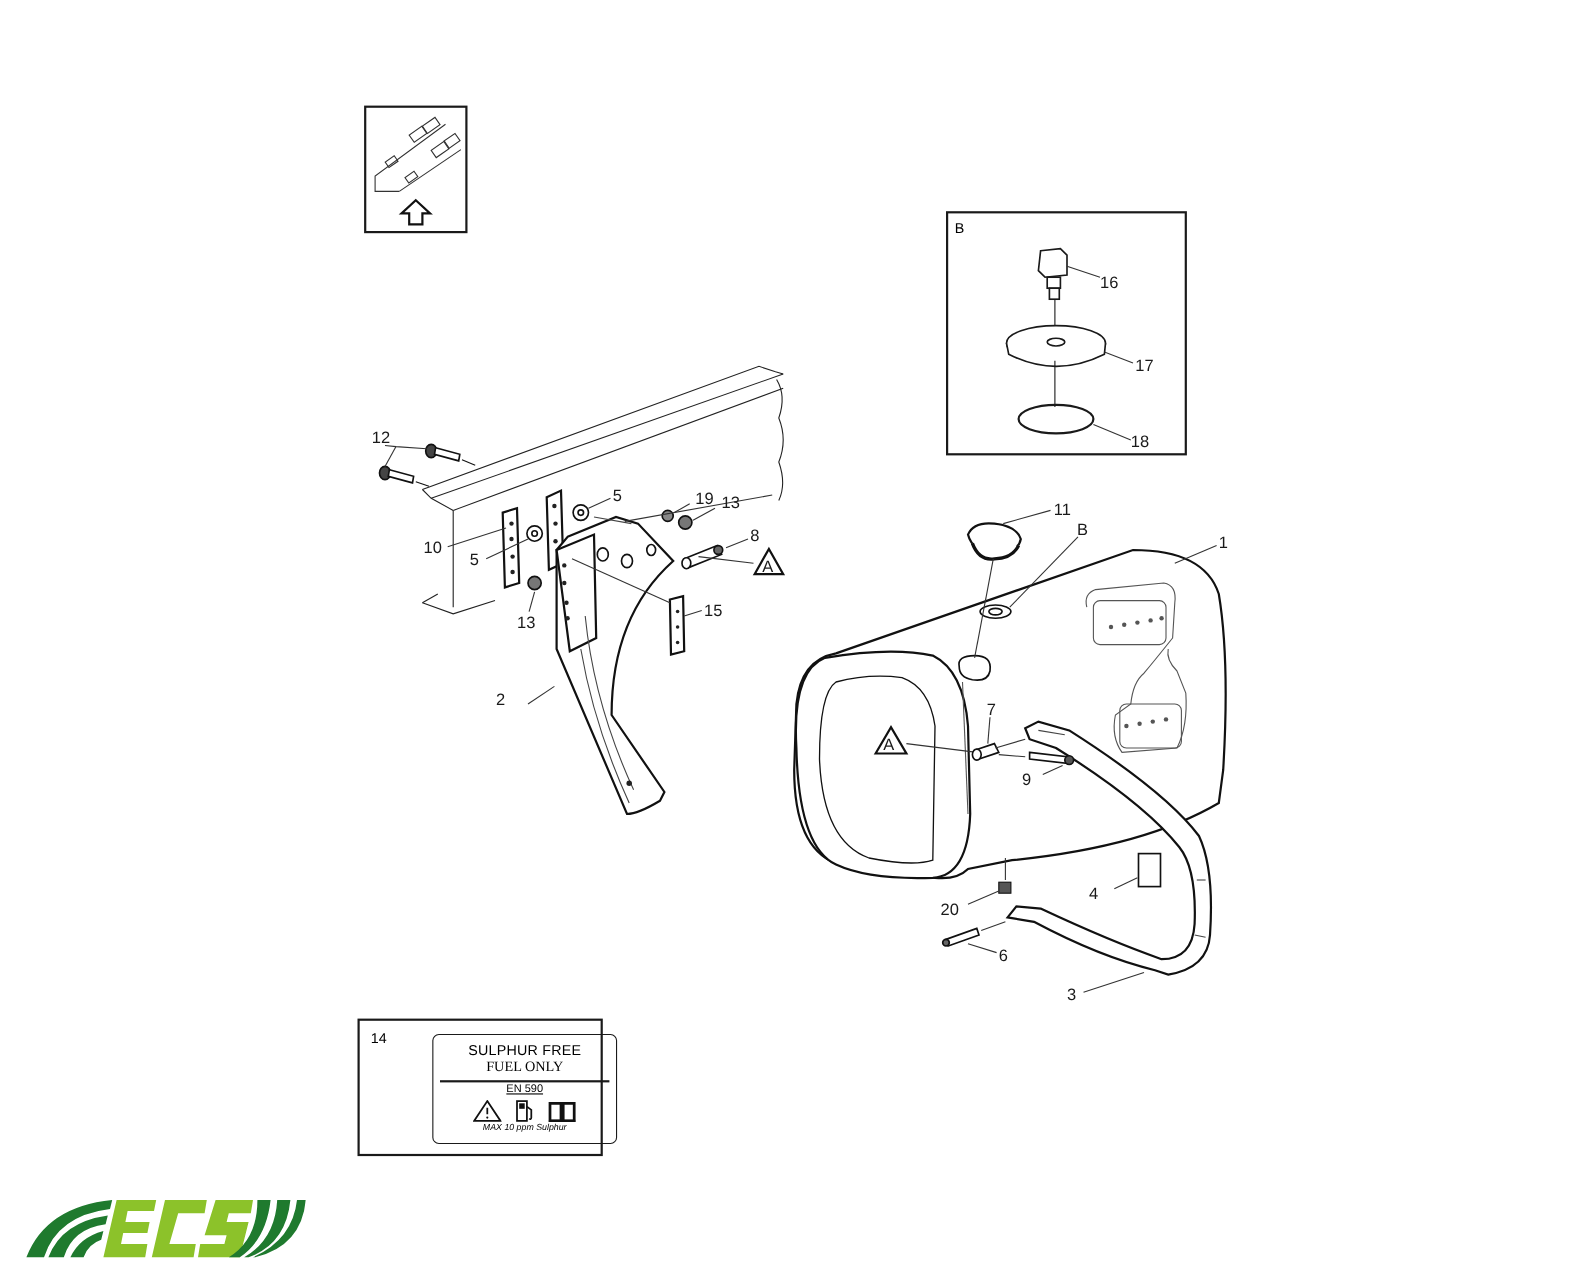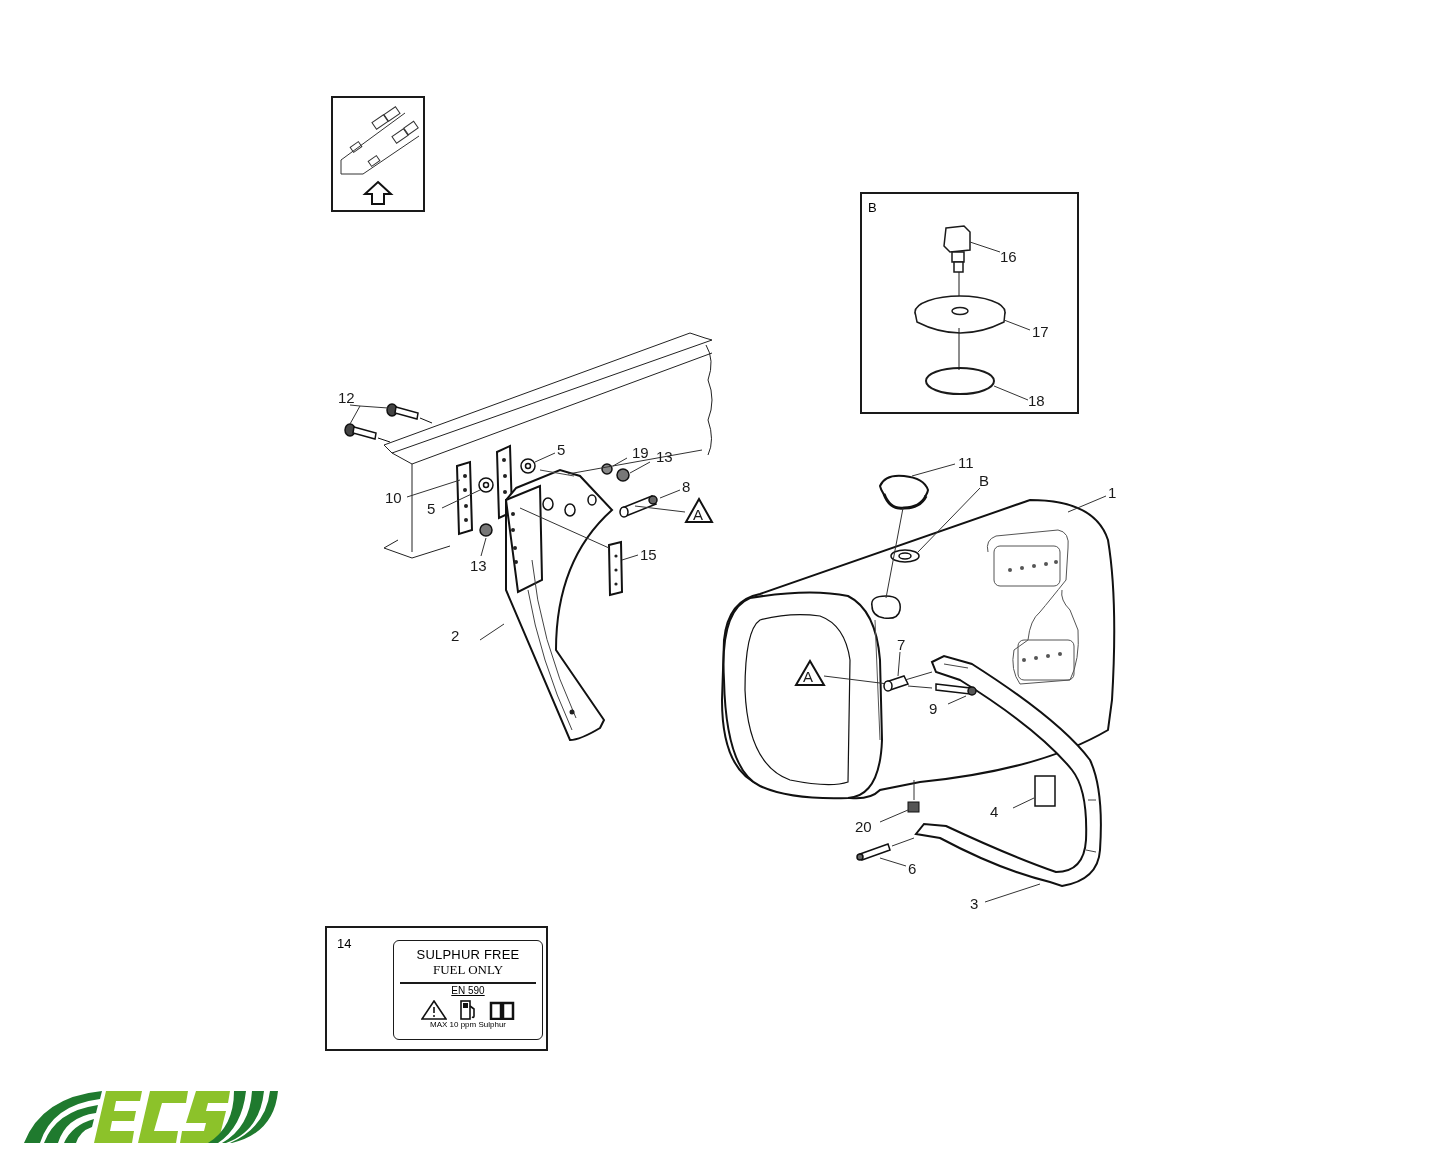--- a/index.html
+++ b/index.html
@@ -2,28 +2,28 @@
 <html><head>
 <meta charset="utf-8">
 <style>
   html, body { margin: 0; padding: 0; background: #ffffff; }
   body { width: 1445px; height: 1156px; position: relative; overflow: hidden;
          font-family: "Liberation Sans", sans-serif; }
   .abs { position: absolute; }
   svg text { font-family: "Liberation Sans", sans-serif; fill: #1a1a1a; }
   .callout { font-size: 15px; }
   .box { position: absolute; border: 2px solid #1a1a1a; background: #fff; box-sizing: border-box; }
-  .fuel-label { position: absolute; left: 66px; top: 12px; width: 150px; height: 100px;
+  .fuel-label { position: absolute; left: 66px; top: 12px; width: 168px; height: 100px;
                 border: 1.5px solid #1a1a1a; border-radius: 6px; box-sizing: border-box; text-align: center; }
   .fl1 { font-size: 13px; line-height: 15px; margin-top: 6px; letter-spacing: 0.2px; }
   .fl2 { font-size: 13px; line-height: 15px; font-family: Liberation Serif, serif; }
   .fl-rule { height: 2px; background: #1a1a1a; margin: 5px 6px 0 6px; }
   .fl3 { font-size: 10px; line-height: 14px; text-decoration: underline; }
   .fl-icons { display: flex; justify-content: center; gap: 12px; margin-top: 0px; height: 22px; align-items: flex-end; }
-  .fl4 { font-size: 8px; line-height: 10px; }
+  .fl4 { font-size: 8px; line-height: 10px; font-style: italic; }
   .box-label { position: absolute; font-size: 13px; }
 </style>
 </head>
 <body>
 
 <div class="box" style="left:331px;top:96px;width:94px;height:116px;">
   <svg width="90" height="112" viewBox="0 0 90 112">
     <g stroke="#333" fill="none" stroke-width="1">
 
       <path d="M72 15 L8 62 L8 76 L30 76"></path>

